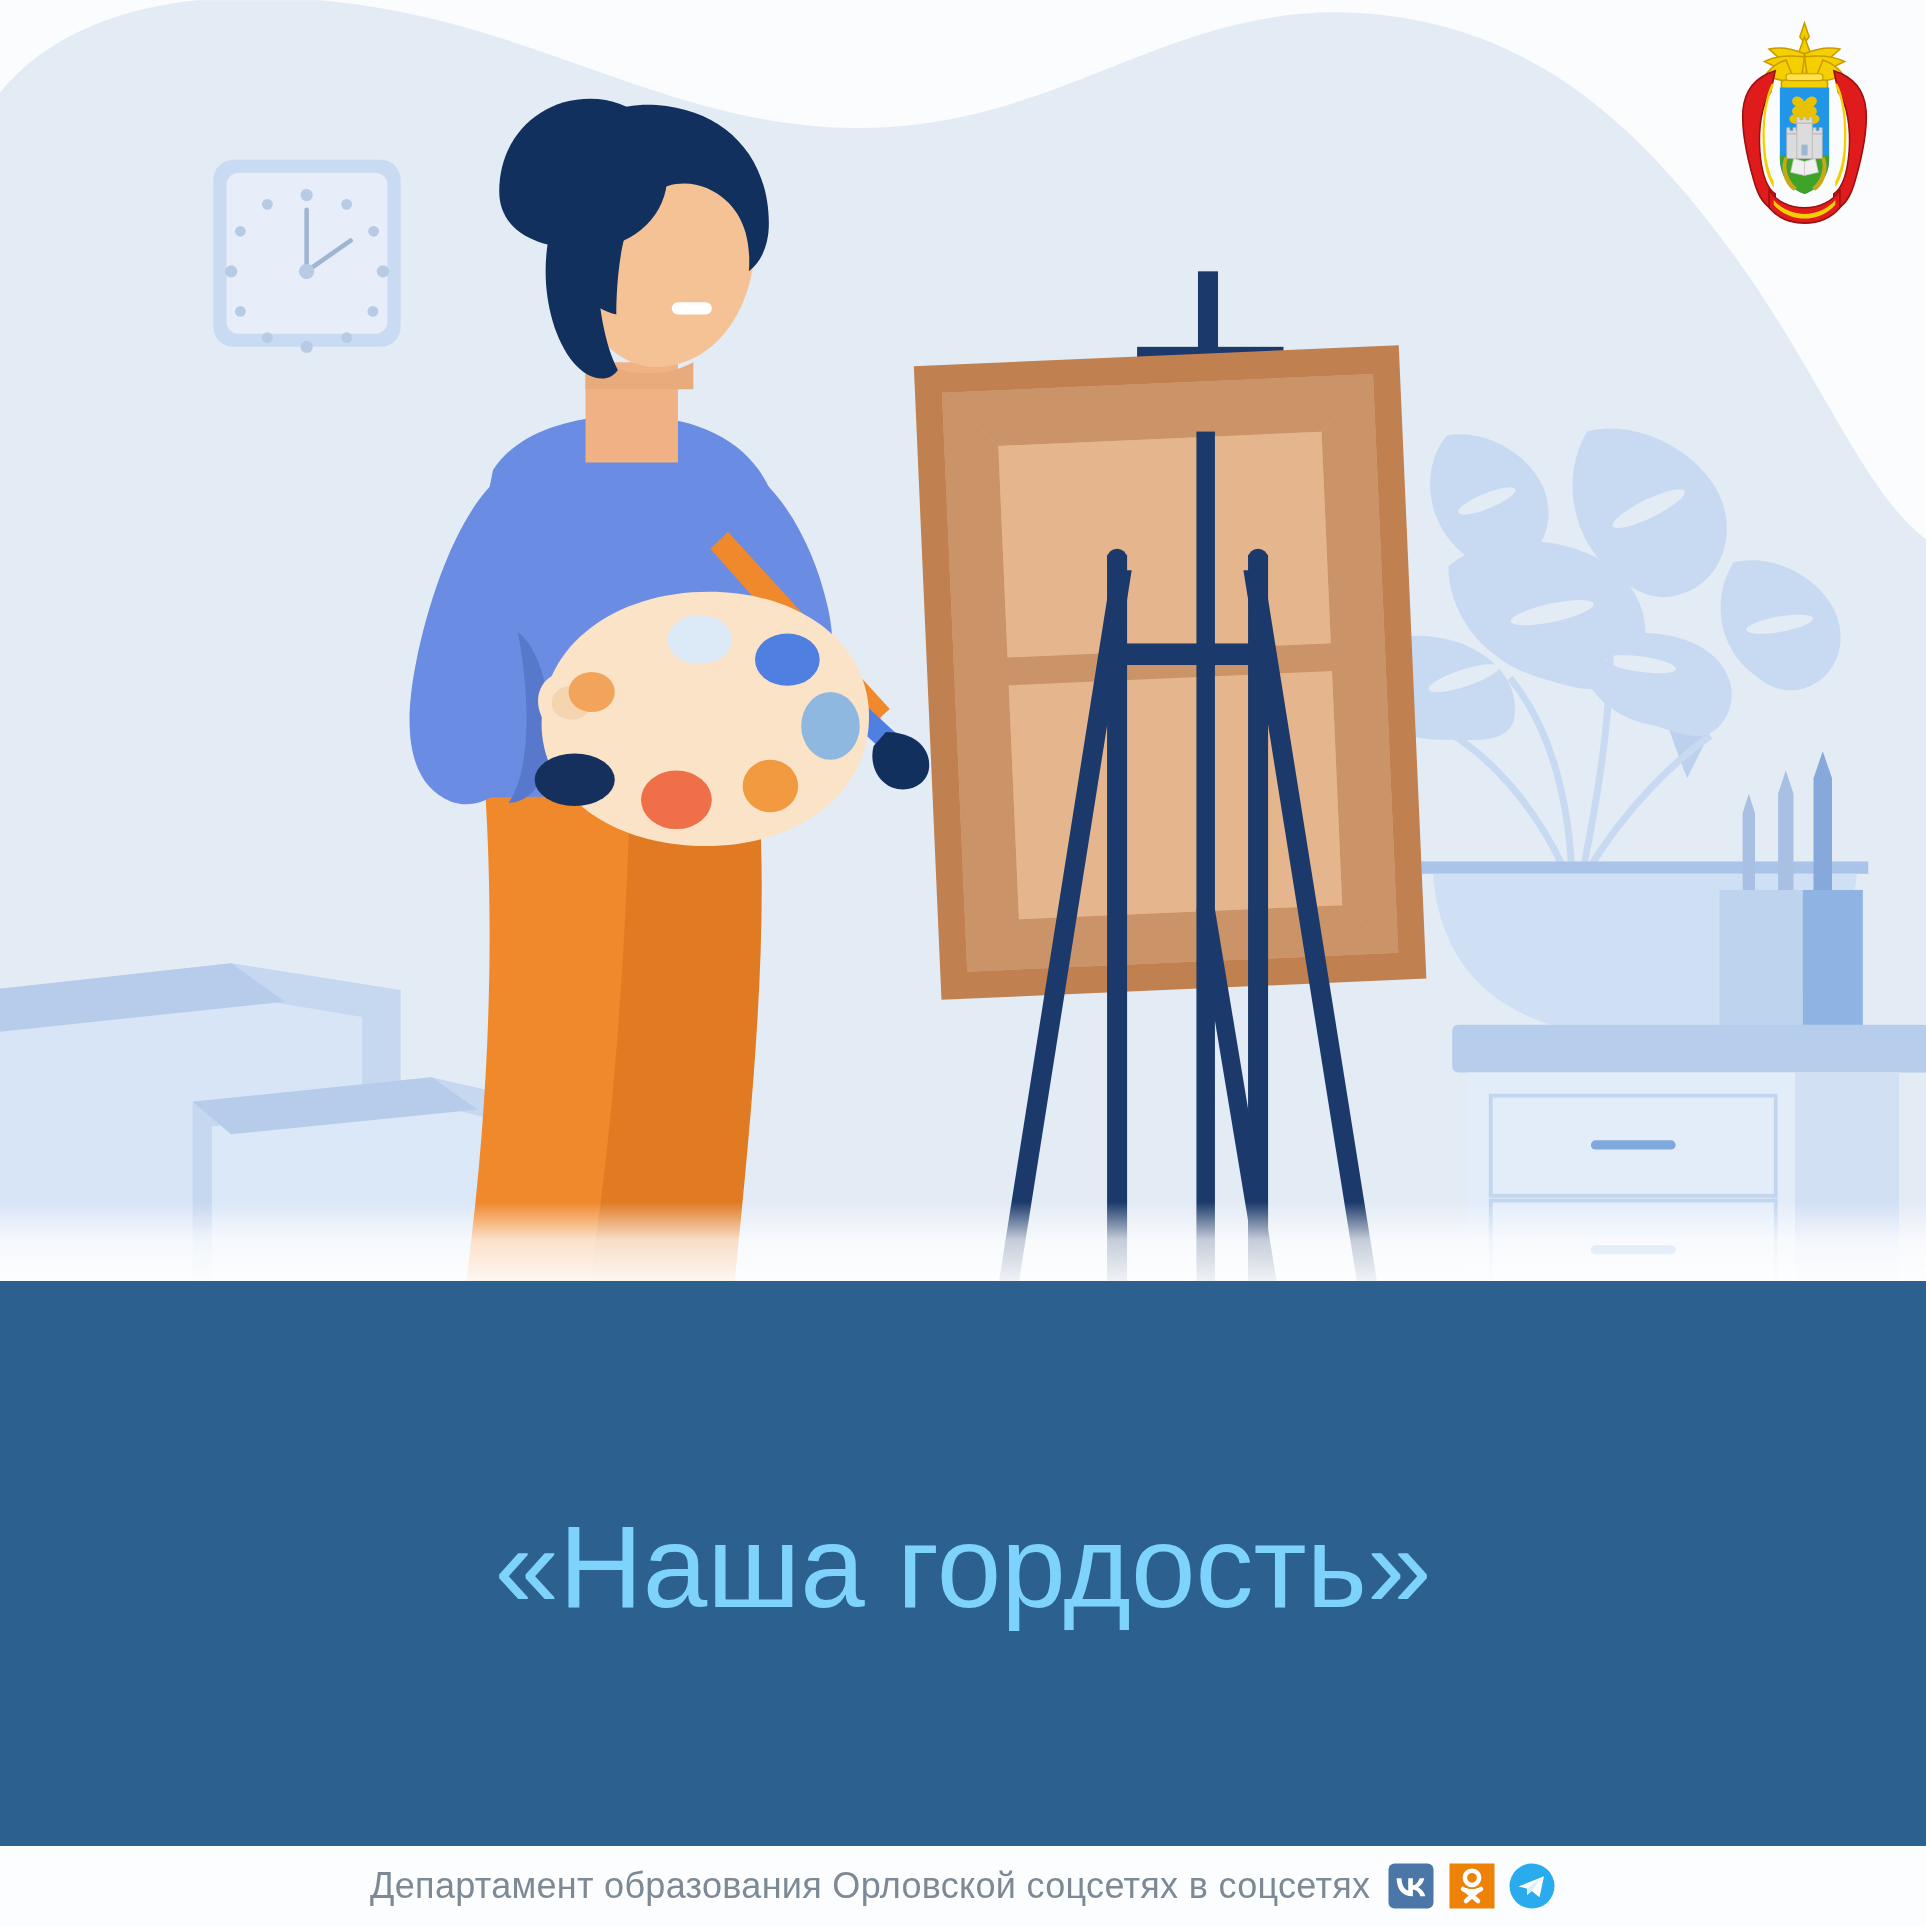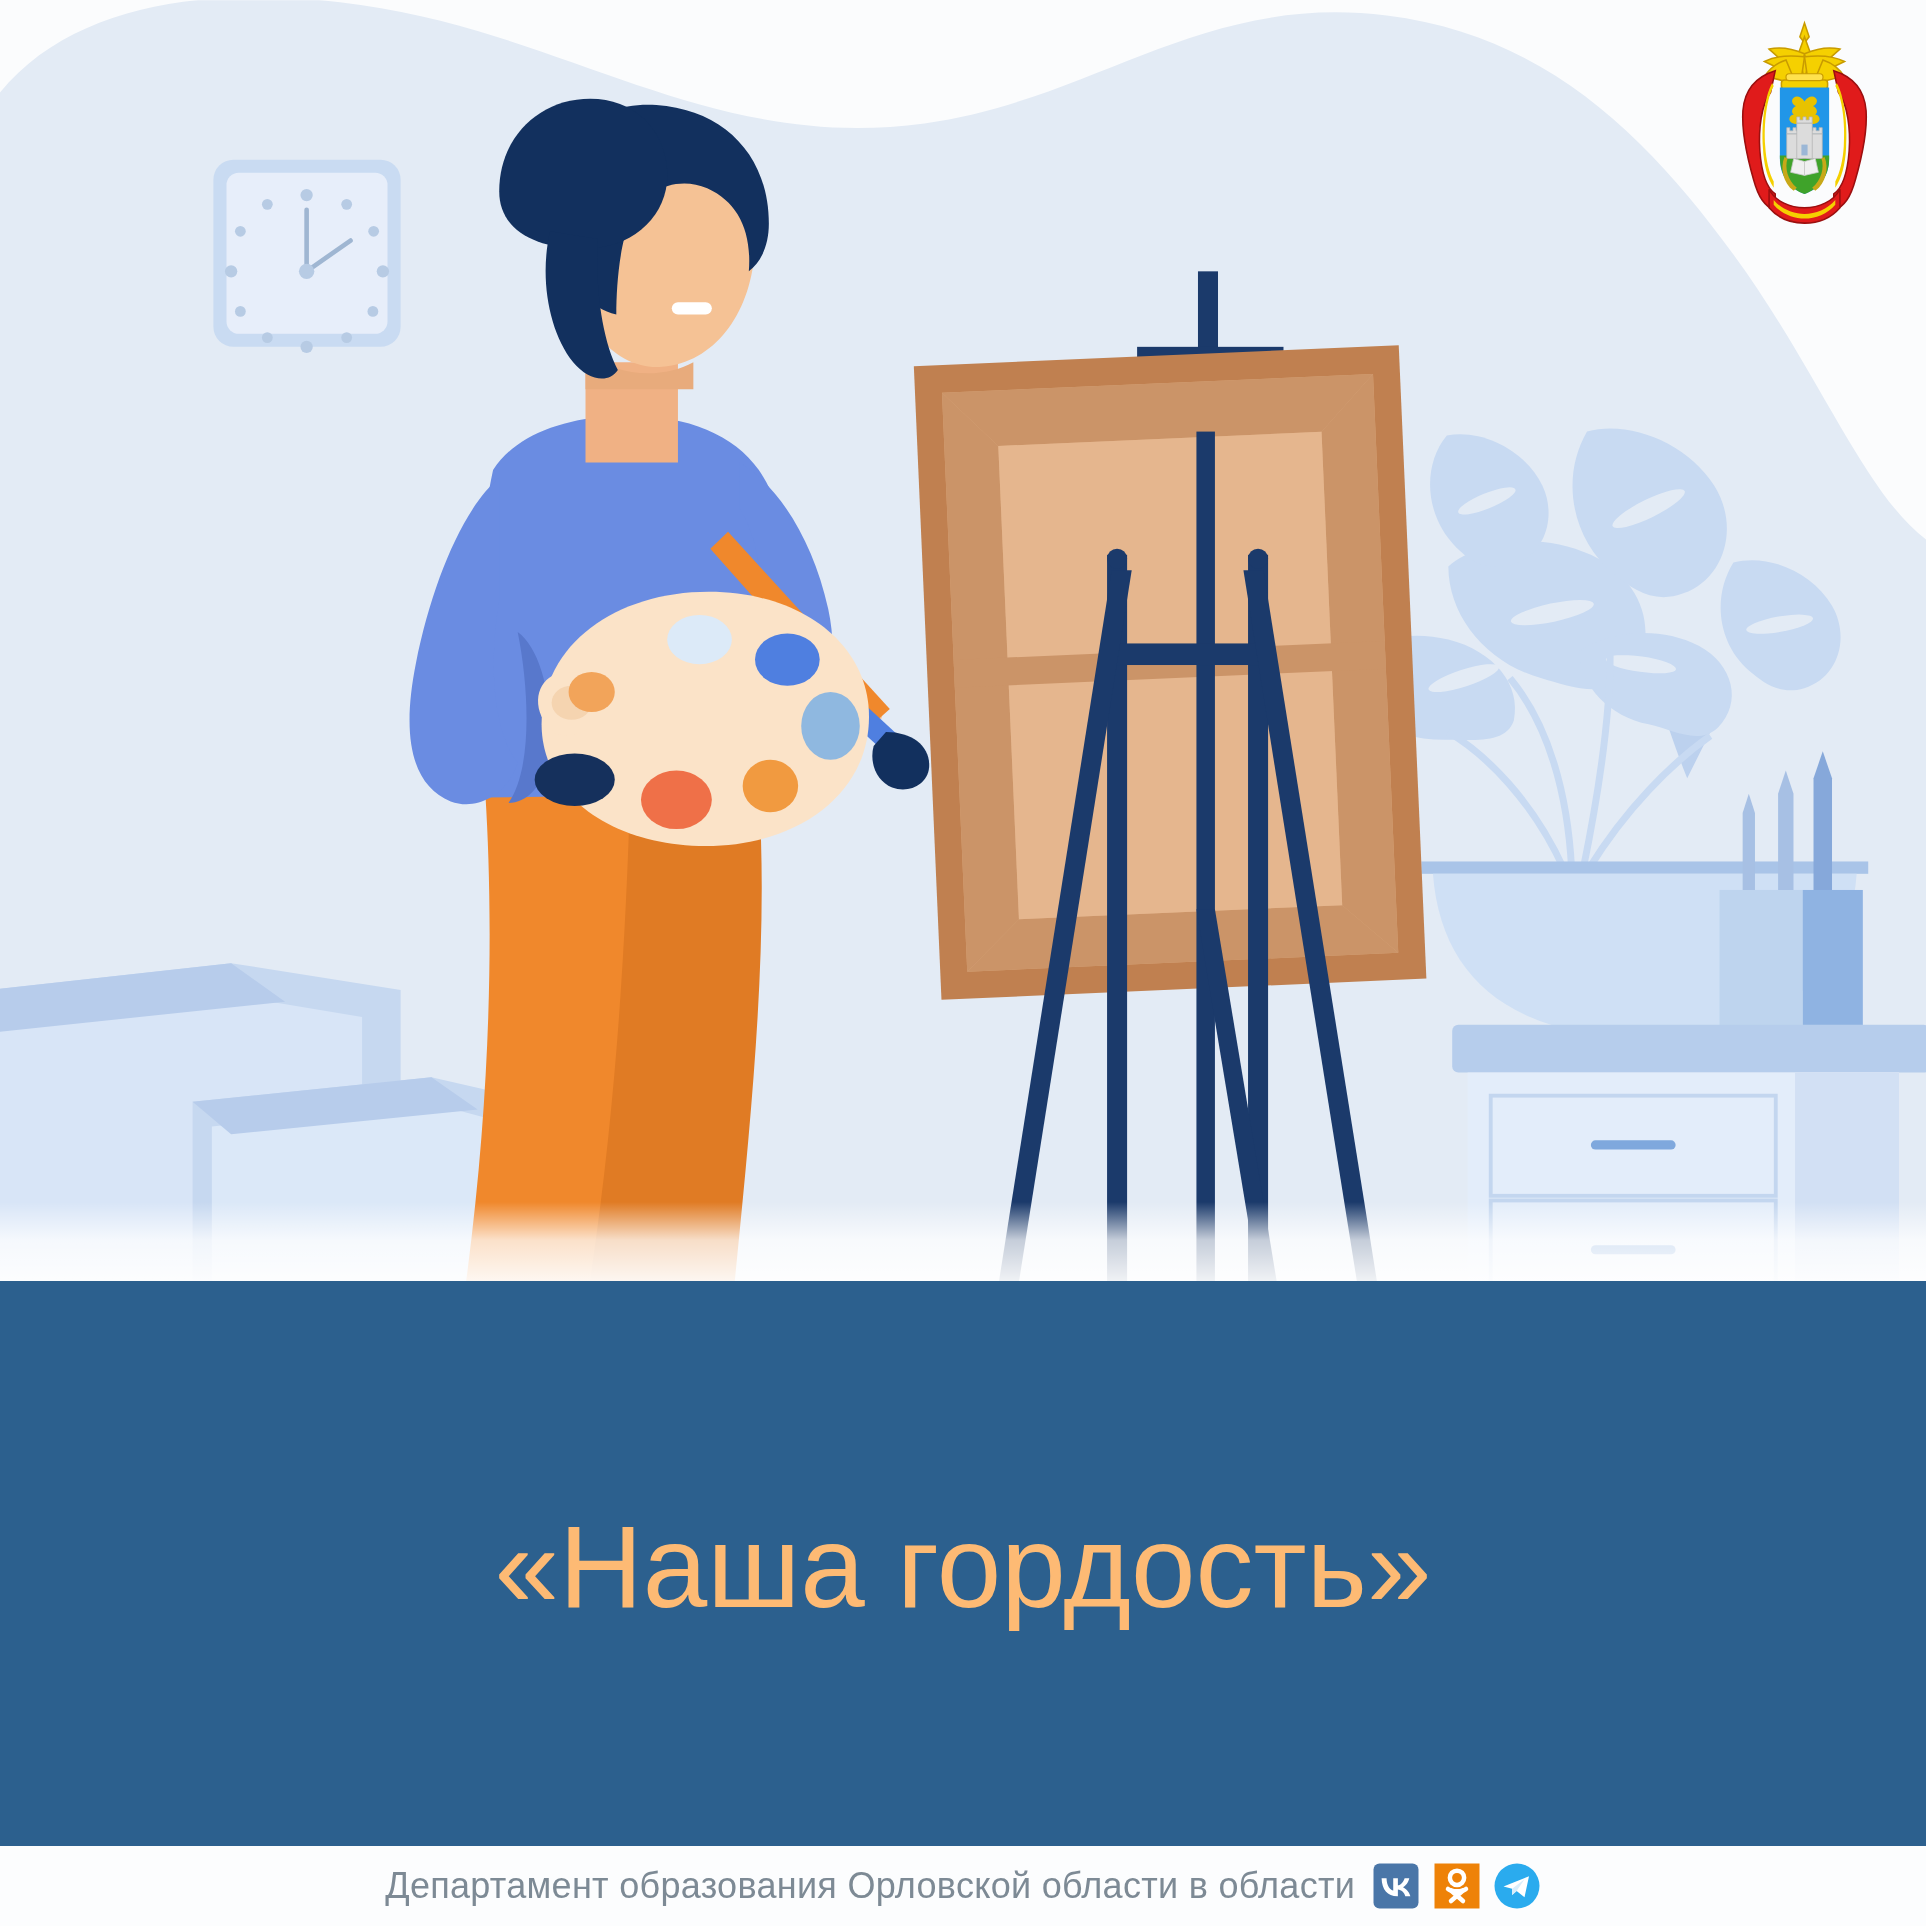--- a/index.html
+++ b/index.html
@@ -69,21 +69,21 @@
     font-family: "Liberation Sans", sans-serif;
     font-weight: 400;
     font-size: 133px;
     line-height: 1.08;
     letter-spacing: 0.8px;
     text-align: center;
     margin: 0;
     white-space: pre-line;
   }
   .title-sub {
-    color: #fdba74;
+    color: #7dd3fc;
     font-family: "Liberation Sans", sans-serif;
     font-weight: 400;
     font-size: 116px;
     line-height: 1.1;
     text-align: center;
     margin: 9px 0 0 0;
   }
 
   
   .footer {
@@ -396,21 +396,21 @@
         </g>
       </g>
     </svg>
   </div>
 
   <div class="title-banner">
     <div class="title-sub">«Наша гордость»</div>
   </div>
 
   <div class="footer">
-    <span class="footer-text">Департамент образования Орловской области в области</span>
+    <span class="footer-text">Департамент образования Орловской соцсетях в соцсетях</span>
     <span class="social-row">
       <span>
         <svg class="social-icon" viewBox="0 0 64 64" xmlns="http://www.w3.org/2000/svg">
           <rect x="2" y="2" width="60" height="60" rx="8" fill="#4a76a8"></rect>
           <path d="M33.8 45.5c-13.2 0-20.7-9-21-24h6.6c.2 11 5.1 15.6 8.9 16.6V21.5h6.2v9.5c3.8-.4 7.7-4.7 9-9.5h6.2c-1 5.9-5.3 10.2-8.4 12 3.1 1.4 8 5.2 9.9 12h-6.8c-1.5-4.6-5.1-8.2-9.9-8.7v8.7z" fill="#ffffff"></path>
         </svg>
       </span>
       <span>
         <svg class="social-icon" viewBox="0 0 64 64" xmlns="http://www.w3.org/2000/svg">
           <rect x="2" y="2" width="60" height="60" fill="#ee8208"></rect>

